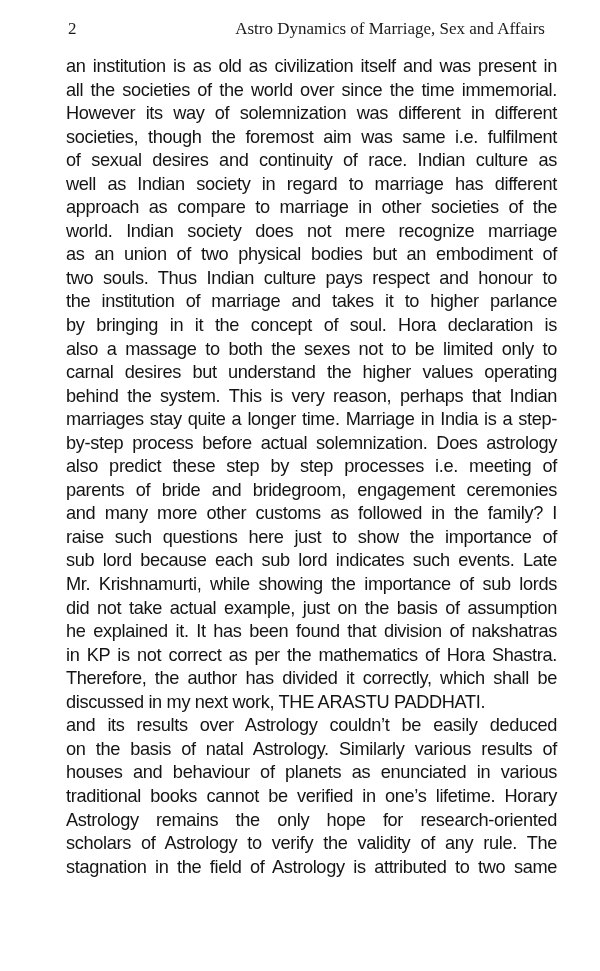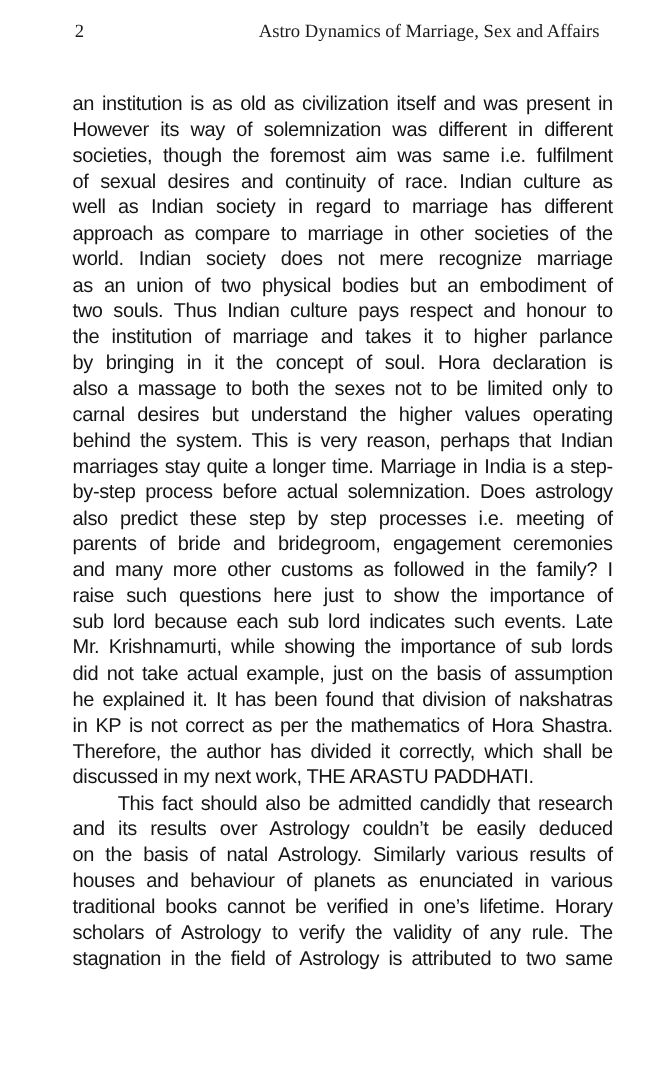--- a/index.html
+++ b/index.html
@@ -13,37 +13,37 @@
     position: absolute; left: 66px; top: 17px; width: 479px; height: 24px;
     font-family: "Liberation Serif", serif; font-size: 17px; color: #1a1a1a;
   }
   .page-number { position: absolute; left: 2px; top: 2px; }
   .book-title { position: absolute; right: 0; top: 2px; white-space: nowrap; font-family: Liberation Serif, serif; }
   .body-text {
     position: absolute; left: 66px; top: 55px; width: 491px;
     font-family: "Liberation Sans", sans-serif; font-size: 18.2px;
     line-height: 23.55px; color: #141414;
     letter-spacing: -0.35px;
-    margin-top: 28px;
   }
   .line { display: block; white-space: nowrap; text-align: justify; text-align-last: justify; height: 23.55px; overflow: visible; }
   .line.last { text-align-last: left; }
   .line.indent { padding-left: 41px; }
 </style>
 </head>
 <body>
 
 <div class="page">
   <div class="running-head">
     <span class="page-number">2</span>
     <span class="book-title">Astro Dynamics of Marriage, Sex  and Affairs</span>
   </div>
   <div class="body-text" id="body-text">
       <div>
         <span class="line">an institution is as old as civilization itself and was present in</span>
+        <span class="line">all the societies of the world over since the time immemorial.</span>
         <span class="line">However its way of solemnization was different in different</span>
         <span class="line">societies, though the foremost aim was same i.e. fulfilment</span>
         <span class="line">of sexual desires and continuity of race. Indian culture as</span>
         <span class="line">well as Indian society in regard to marriage has different</span>
         <span class="line">approach as compare to marriage in other societies of the</span>
         <span class="line">world. Indian society does not mere recognize marriage</span>
         <span class="line">as an union of two physical bodies but an embodiment of</span>
         <span class="line">two souls. Thus Indian culture pays respect and honour to</span>
         <span class="line">the institution of marriage and takes it to higher parlance</span>
         <span class="line">by bringing in it the concept of soul. Hora declaration is</span>
@@ -58,22 +58,22 @@
         <span class="line">raise such questions here just to show the importance of</span>
         <span class="line">sub lord because each sub lord indicates such events. Late</span>
         <span class="line">Mr. Krishnamurti, while showing the importance of sub lords</span>
         <span class="line">did not take actual example, just on the basis of assumption</span>
         <span class="line">he explained it. It has been found that division of nakshatras</span>
         <span class="line">in KP is not correct as per the mathematics of Hora Shastra.</span>
         <span class="line">Therefore, the author has divided it correctly, which shall be</span>
         <span class="line last">discussed in my next work, THE ARASTU PADDHATI.</span>
       </div>
       <div>
-        <span class="line indent">This fact should also be admitted candidly that research</span>
         <span class="line">and its results over Astrology couldn’t be easily deduced</span>
         <span class="line">on the basis of natal Astrology. Similarly various results of</span>
         <span class="line">houses and behaviour of planets as enunciated in various</span>
         <span class="line">traditional books cannot be verified in one’s lifetime. Horary</span>
+        <span class="line">Astrology remains the only hope for research-oriented</span>
         <span class="line">scholars of Astrology to verify the validity of any rule. The</span>
         <span class="line">stagnation in the field of Astrology is attributed to two same</span>
       </div>
     </div>
 </div>
 
 </body></html>

